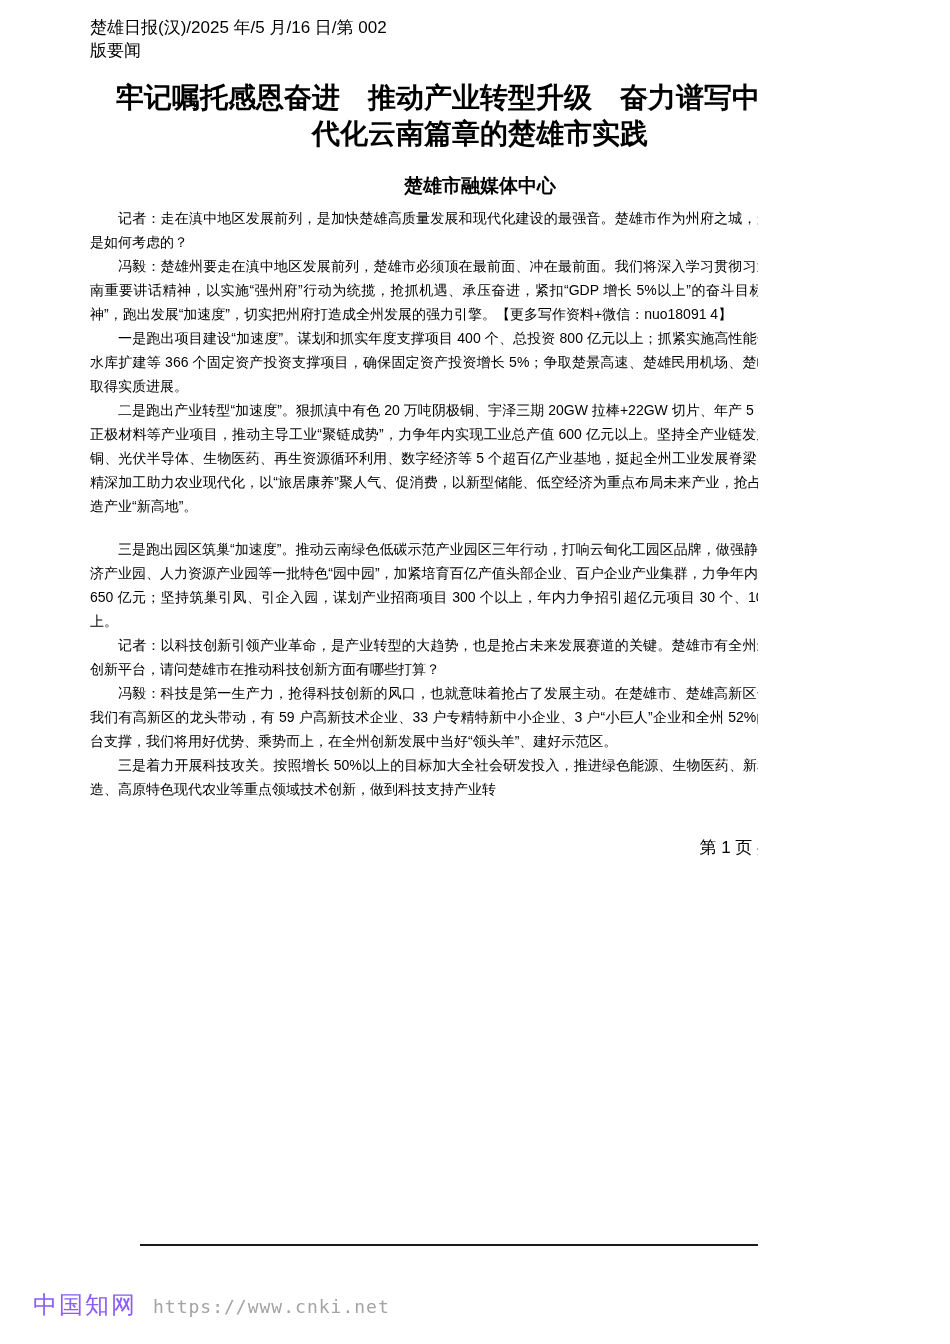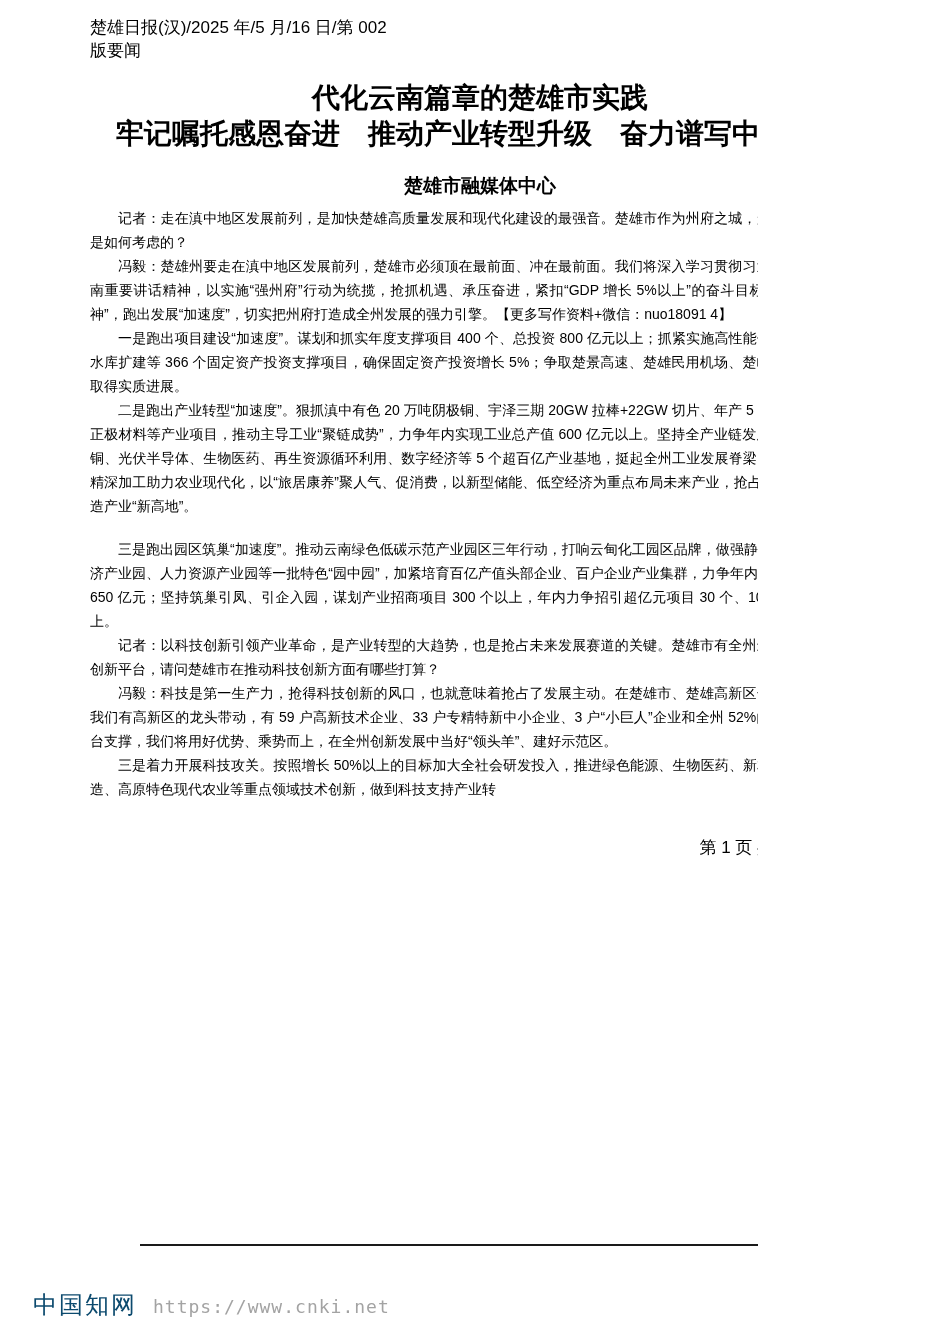--- a/index.html
+++ b/index.html
@@ -81,21 +81,21 @@
     position: absolute;
     left: 33px;
     top: 1289px;
     white-space: nowrap;
     display: flex;
     align-items: baseline;
   }
   .watermark .brand {
     font-size: 24px;
     letter-spacing: 2px;
-    color: #0c4a6e;
+    color: #8b5cf6;
     font-family: Liberation Mono, monospace;
   }
   .watermark .url {
     margin-left: 16px;
     font-size: 18px;
     color: #a3a3a3;
     font-family: "DejaVu Sans Mono", "Liberation Mono", monospace;
     letter-spacing: 1px;
   }
 </style>
@@ -104,22 +104,22 @@
 
 <div class="page">
   <div class="content">
 
     <div class="doc-source">
       <div>楚雄日报(汉)/2025 年/5 月/16 日/第 002</div>
       <div>版要闻</div>
     </div>
 
     <h1 class="article-title">
+      <div>牢记嘱托感恩奋进　推动产业转型升级　奋力谱写中国式现</div>
       <div>代化云南篇章的楚雄市实践</div>
-      <div>牢记嘱托感恩奋进　推动产业转型升级　奋力谱写中国式现</div>
     </h1>
 
 
     <h3 class="article-author">楚雄市融媒体中心</h3>
 
     <div class="article-body">
         <p class="">记者：走在滇中地区发展前列，是加快楚雄高质量发展和现代化建设的最强音。楚雄市作为州府之城，走在前列的进程中是如何考虑的？</p>
         <p class="">冯毅：楚雄州要走在滇中地区发展前列，楚雄市必须顶在最前面、冲在最前面。我们将深入学习贯彻习近平总书记考察云南重要讲话精神，以实施“强州府”行动为统揽，抢抓机遇、承压奋进，紧扣“GDP 增长 5%以上”的奋斗目标，提振干事“精气神”，跑出发展“加速度”，切实把州府打造成全州发展的强力引擎。【更多写作资料+微信：nuo18091 4】</p>
         <p class="">一是跑出项目建设“加速度”。谋划和抓实年度支撑项目 400 个、总投资 800 亿元以上；抓紧实施高性能储能电池、中石坝水库扩建等 366 个固定资产投资支撑项目，确保固定资产投资增长 5%；争取楚景高速、楚雄民用机场、楚临铁路等重点项目取得实质进展。</p>
         <p class="">二是跑出产业转型“加速度”。狠抓滇中有色 20 万吨阴极铜、宇泽三期 20GW 拉棒+22GW 切片、年产 5 万吨高性能钠离子正极材料等产业项目，推动主导工业“聚链成势”，力争年内实现工业总产值 600 亿元以上。坚持全产业链发展，加快构建绿色铜、光伏半导体、生物医药、再生资源循环利用、数字经济等 5 个超百亿产业基地，挺起全州工业发展脊梁。同时，以农产品精深加工助力农业现代化，以“旅居康养”聚人气、促消费，以新型储能、低空经济为重点布局未来产业，抢占发展“新赛道”、打造产业“新高地”。</p>

